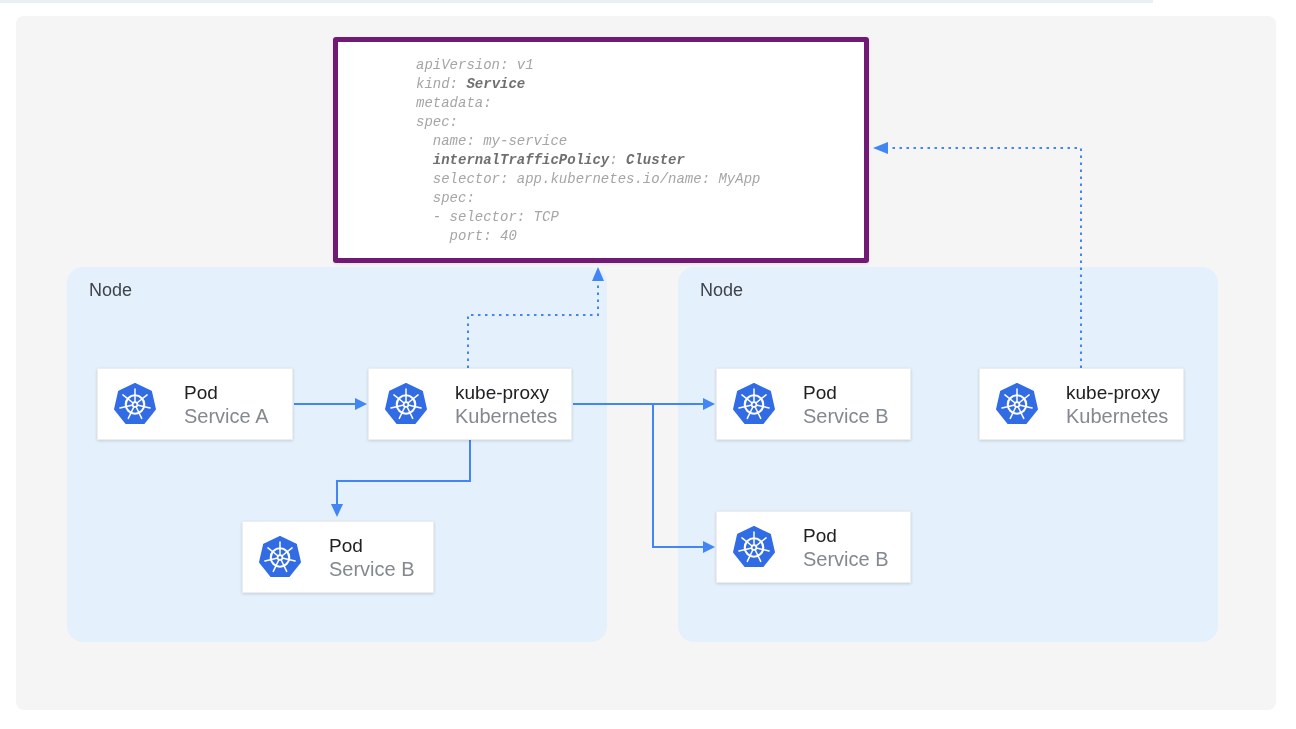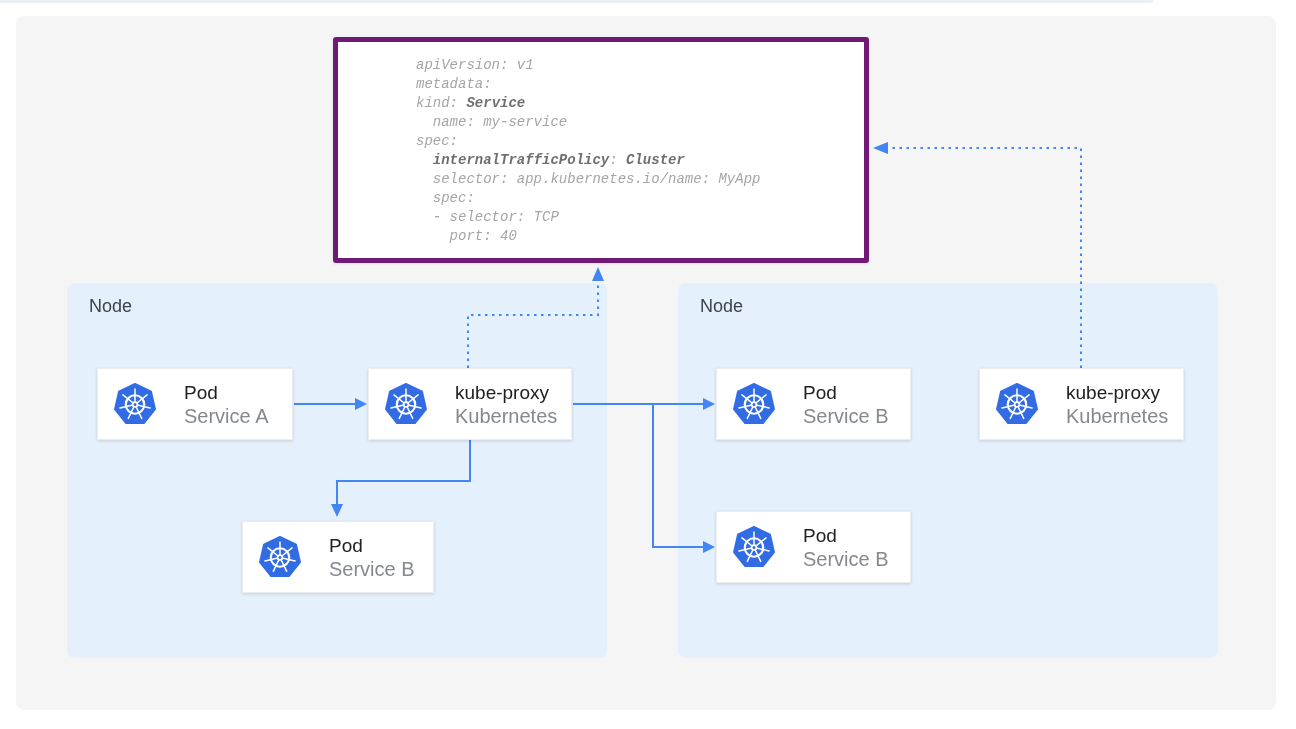--- a/index.html
+++ b/index.html
@@ -10,21 +10,21 @@
 
   
   .code-card{position:absolute;left:333px;top:37px;width:536px;height:226px;background:#ffffff;
              border:5px solid #701a75;border-radius:3px;box-shadow:0 1px 3px rgba(0,0,0,.10);
              box-sizing:border-box;padding:14px 0 0 78px;}
   .code-line{font-family:"Liberation Mono","DejaVu Sans Mono",monospace;font-style:italic;
              font-size:14px;line-height:19px;white-space:pre;color:var(--code-text,#a5a5a5);}
   .code-line .b{font-weight:bold;color:var(--code-text-bold,#6f6f6f);}
 
   
-  .node-box{position:absolute;top:283px;width:540px;height:375px;background:var(--node-fill,#e4f0fc);border-radius:8px;}
+  .node-box{position:absolute;top:267px;width:540px;height:375px;background:var(--node-fill,#e4f0fc);border-radius:16px;}
   .node-box.left{left:67px;}
   .node-box.right{left:678px;}
   .node-label{position:absolute;left:22px;top:13px;font-size:18px;color:var(--node-label-text,#3f4349);}
 
   
   .k-card{position:absolute;height:72px;background:#ffffff;border:1px solid #ededed;border-radius:0;
           box-shadow:0 1px 3px rgba(0,0,0,.14);box-sizing:border-box;
           display:flex;align-items:center;padding-left:15px;}
   .k-card .icon{width:44px;height:43px;flex:0 0 auto;}
   .k-card .txt{margin-left:27px;}
@@ -97,24 +97,24 @@
     <path class="dotted" d="M468 368 V315 H598 V282"></path>
     <polygon class="head" points="592,281 604,281 598,267"></polygon>
 
     <path class="dotted" d="M1081 368 V148 H888"></path>
     <polygon class="head" points="888,142 888,154 873,148"></polygon>
   </svg>
 
   <div class="code-card">
     <div>
         <div class="code-line"><span>apiVersion: v1</span></div>
+        <div class="code-line"><span>kind: </span><span class="b">Service</span></div>
         <div class="code-line"><span>metadata:</span></div>
-        <div class="code-line"><span>kind: </span><span class="b">Service</span></div>
+        <div class="code-line"><span>spec:</span></div>
         <div class="code-line"><span>  name: my-service</span></div>
-        <div class="code-line"><span>spec:</span></div>
         <div class="code-line"><span>  </span><span class="b">internalTrafficPolicy</span><span>: </span><span class="b">Cluster</span></div>
         <div class="code-line"><span>  selector: app.kubernetes.io/name: MyApp</span></div>
         <div class="code-line"><span>  spec:</span></div>
         <div class="code-line"><span>  - selector: TCP</span></div>
         <div class="code-line"><span>    port: 40</span></div>
       </div>
   </div>
 
   <div class="k-card card-pod-a">
     <svg class="icon">

